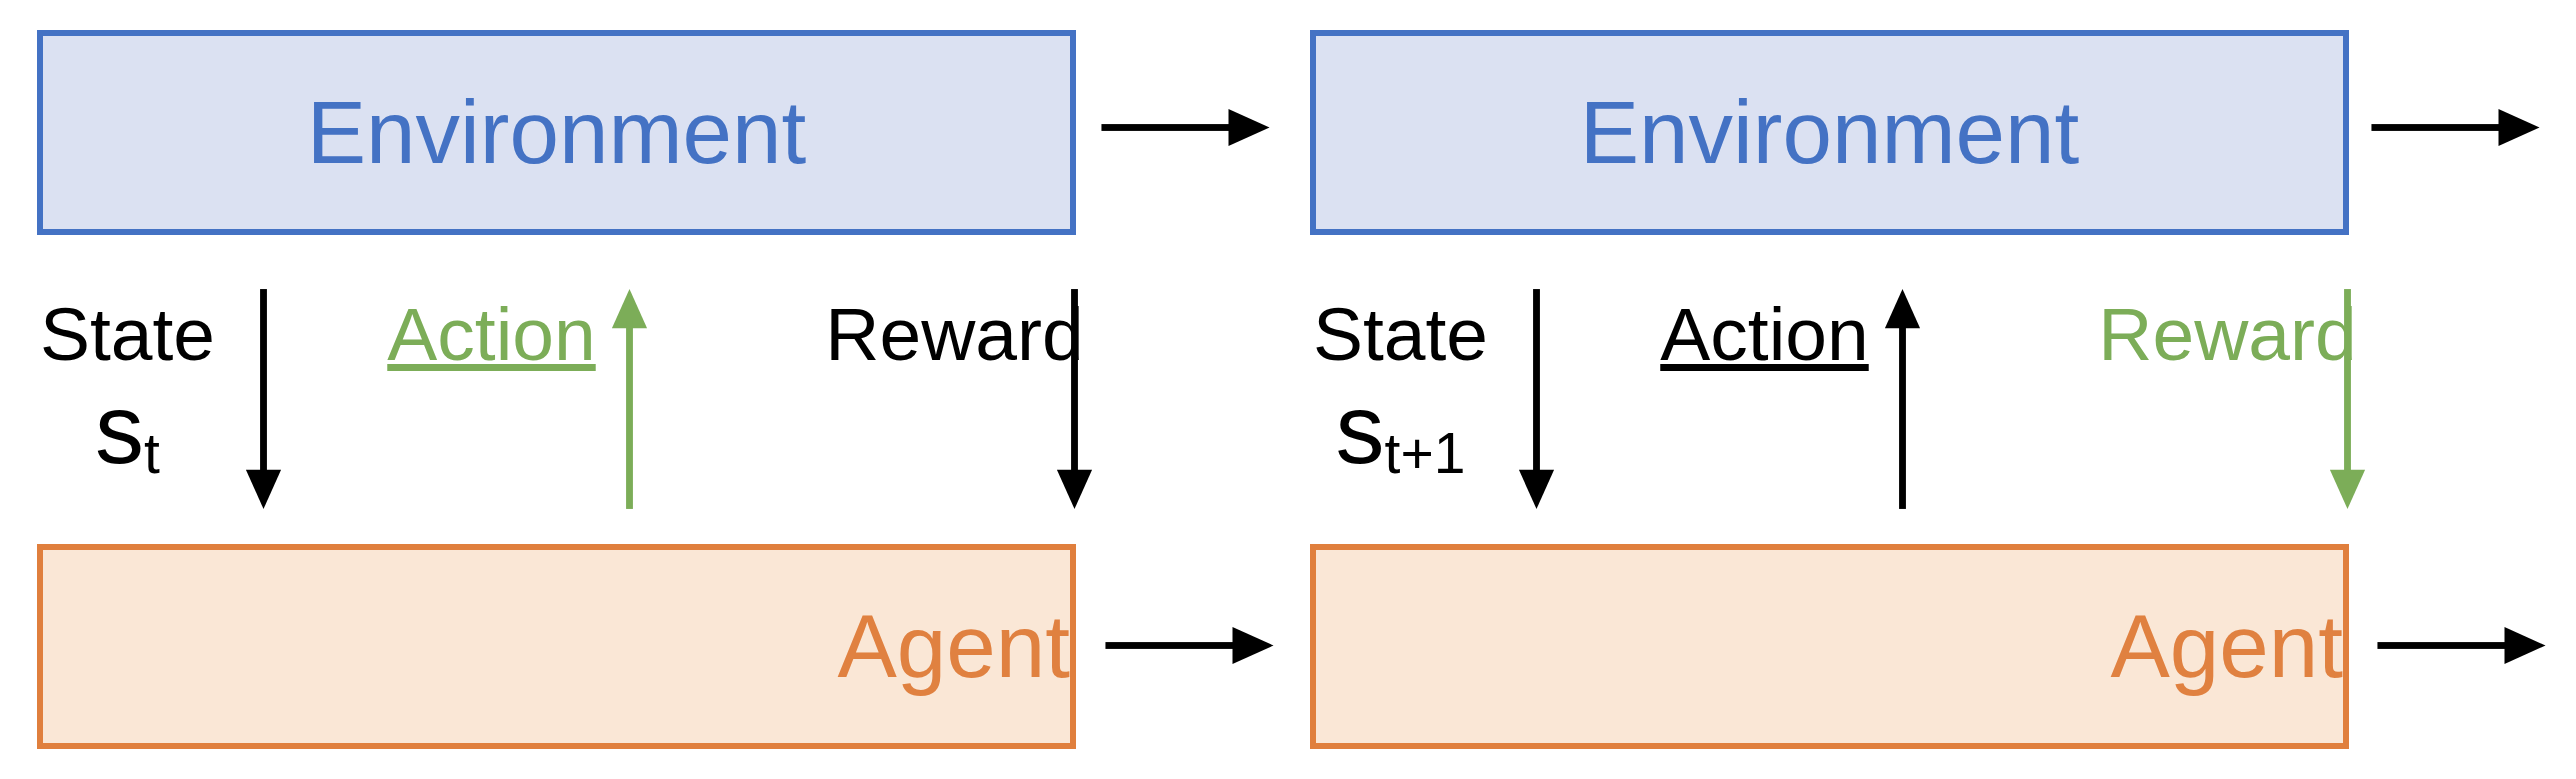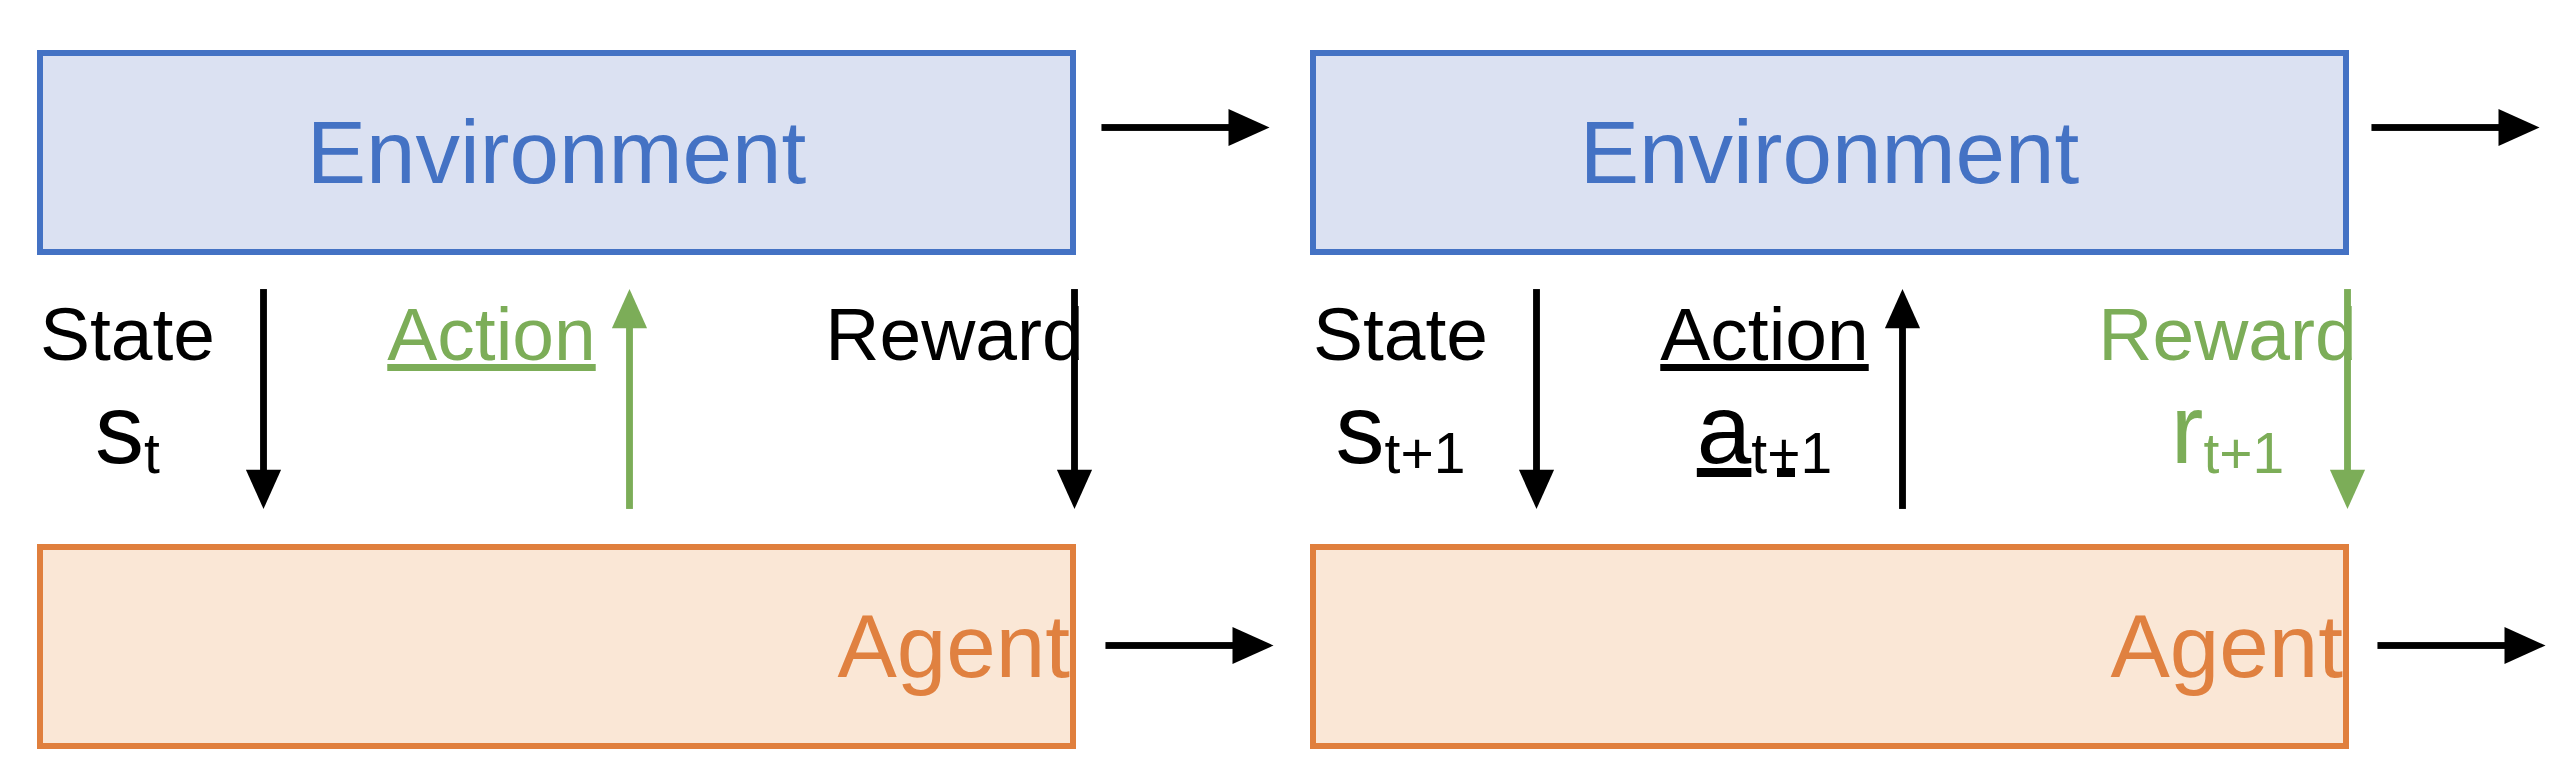--- a/index.html
+++ b/index.html
@@ -5,21 +5,21 @@
   html,body{margin:0;padding:0;background:#ffffff;}
   body{font-family:"Liberation Sans","DejaVu Sans",sans-serif;}
   #canvas{position:relative;width:2576px;height:780px;background:#ffffff;overflow:hidden;}
 
   .panel{position:absolute;top:0;width:1039px;height:780px;}
   .panel.left{left:37px;}
   .panel.right{left:1310px;}
 
   .box{position:absolute;left:0;width:1039px;height:205px;box-sizing:border-box;
        display:flex;align-items:center;justify-content:center;font-size:89px;}
-  .box.env{top:29.5px;margin-top:20px;}
+  .box.env{top:29.5px;}
   .box.agent{top:544px;justify-content:flex-end;}
 
   .sig{position:absolute;top:290px;width:335px;text-align:center;}
   .sig .word{font-size:75px;line-height:1.18;white-space:nowrap;}
   .sig .symline{font-size:98px;line-height:1.04;white-space:nowrap;}
   .sig .sub{font-size:57px;position:relative;top:0.18em;}
 
   .sig.state{left:-77px;}
   .sig.action{left:287px;text-decoration:underline;}
   .sig.reward{left:750px;}
@@ -96,32 +96,30 @@
     </div>
     <div class="varrow state" style="color: rgb(0, 0, 0);">
       <svg viewBox="0 0 44 225">
           <rect x="18.5" y="0" width="7" height="192" fill="currentColor"></rect>
           <polygon points="4,185 40,185 22,225" fill="currentColor"></polygon>
         </svg>
     </div>
 
     <div class="sig action" style="color: rgb(0, 0, 0);">
       <div class="word">Action</div>
-      <div class="symline"><span>a</span><span class="sub">t+1</span></div>
     </div>
     <div class="varrow action" style="color: rgb(0, 0, 0);">
       <svg viewBox="0 0 44 225">
           <polygon points="4,40 40,40 22,0" fill="currentColor"></polygon>
           <rect x="18.5" y="33" width="7" height="192" fill="currentColor"></rect>
         </svg>
     </div>
 
     <div class="sig reward" style="color: rgb(124, 173, 88);">
       <div class="word">Reward</div>
-      <div class="symline"><span>r</span><span class="sub">t+1</span></div>
     </div>
     <div class="varrow reward" style="color: rgb(124, 173, 88);">
       <svg viewBox="0 0 44 225">
           <rect x="18.5" y="0" width="7" height="192" fill="currentColor"></rect>
           <polygon points="4,185 40,185 22,225" fill="currentColor"></polygon>
         </svg>
     </div>
 
     <div class="box agent" style="border-style: solid; border-width: 6.9px; background: rgb(250, 231, 214); border-color: rgb(224, 127, 61); color: rgb(224, 129, 64);">
       <span>Agent</span>

